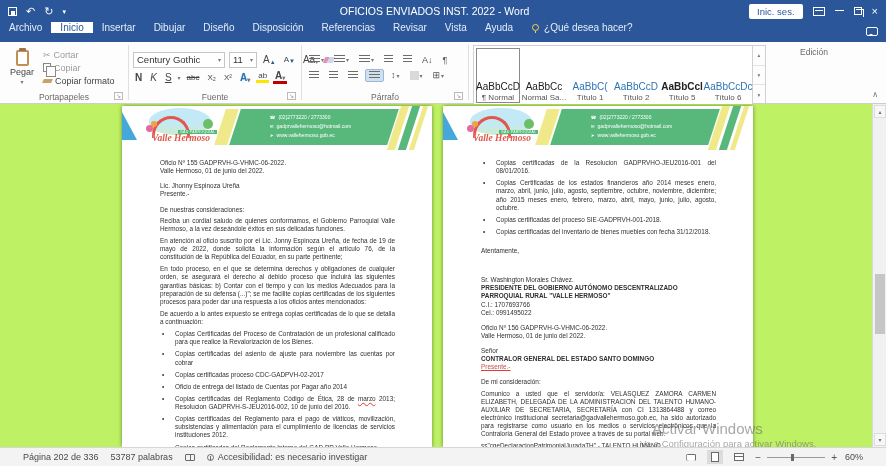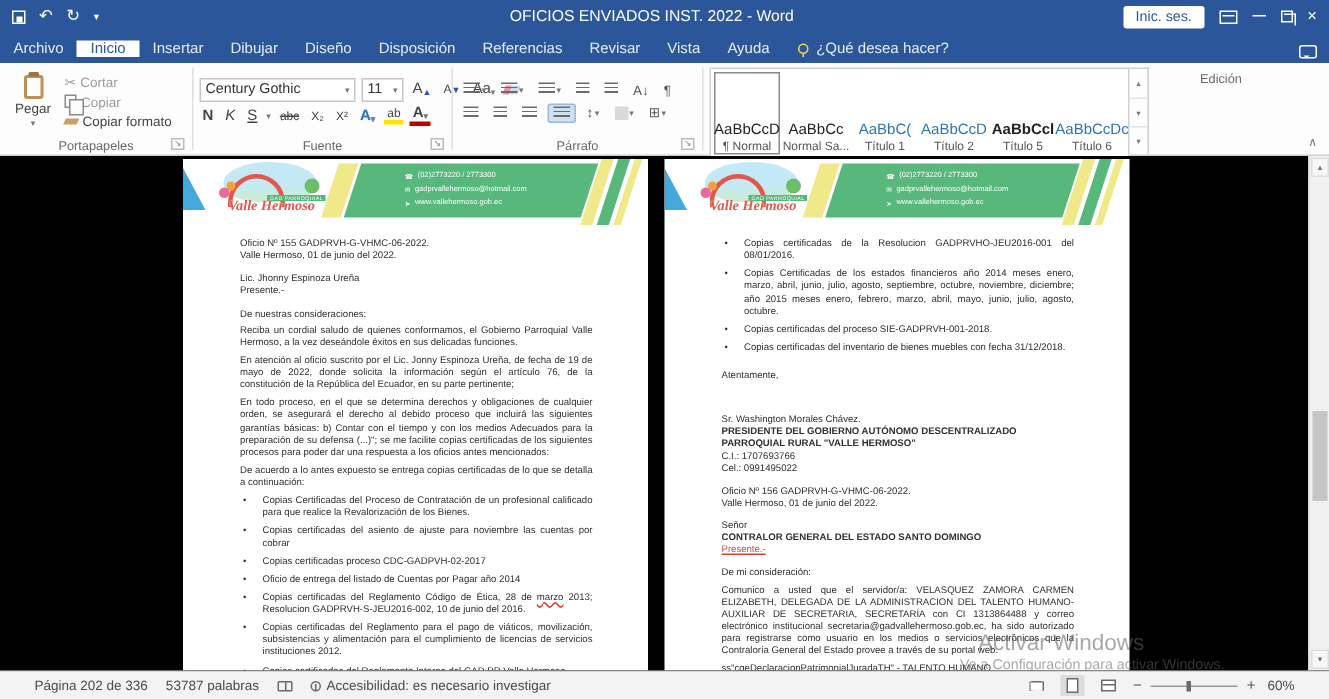--- a/index.html
+++ b/index.html
@@ -16,21 +16,21 @@
   .tb-right { display:flex; align-items:center; gap:10px; padding-right:8px; }
   .signin { background:#fff; color:#2b579a; font-size:9.5px; padding:2px 8px; border-radius:2px; }
   .ic-ribopts { width:12px; height:9px; border:1px solid #fff; position:relative; display:inline-block;}
   .ic-ribopts:after { content:""; position:absolute; left:1px; top:2px; width:8px; height:1px; background:#fff; }
   .ic-min { width:9px; height:1px; background:#fff; display:inline-block; margin-bottom:1px;}
   .ic-restore { width:8px; height:8px; border:1px solid #fff; position:relative; display:inline-block;}
   .ic-restore:after { content:""; position:absolute; left:1px; top:1px; right:-3px; bottom:-3px; border:1px solid #fff; border-left:none; border-bottom:none; }
   .winx { font-size:11px; line-height:1; }
 
   
-  .tabrow { height:20px; background:#2b579a; display:flex; align-items:center; color:#e4ecf7; font-size:10px; }
+  .tabrow { height:20px; background:#2b579a; display:flex; align-items:flex-start; color:#e4ecf7; font-size:10px; }
   .tab { display:flex; align-items:center; padding:0 9px; cursor:default; }
   .tab.active { background:#fff; color:#2b579a; }
   .tr-search { display:flex; align-items:center; gap:5px; margin-left:10px; }
   .ic-bulb { width:7px; height:7px; border:1px solid #ffd34d; border-radius:50%; position:relative; display:inline-block; }
   .ic-bulb:after { content:""; position:absolute; left:2px; bottom:-3px; width:1px; height:2px; background:#ffd34d; }
   .tr-spacer { flex:1; }
   .ic-comment { width:12px; height:9px; border:1px solid #fff; border-radius:2px; margin:5px 8px 0 0; position:relative; }
   .ic-comment:after { content:""; position:absolute; left:2px; bottom:-3px; border:2px solid transparent; border-top-color:#fff; }
 
   
@@ -85,21 +85,21 @@
   .edit-col { display:flex; flex-direction:column; justify-content:center; gap:2px; }
   .ic-search { width:6px; height:6px; border:1.5px solid #3f6fb1; border-radius:50%; position:relative; display:inline-block;}
   .ic-search:after { content:""; position:absolute; right:-3px; bottom:-2px; width:4px; height:1.5px; background:#3f6fb1; transform:rotate(40deg);}
   .ic-replace { width:9px; height:8px; position:relative; display:inline-block; }
   .ic-replace:before { content:""; position:absolute; left:0; top:0; width:6px; height:5px; border:1px solid #7b5ea7; background:#e6def2;}
   .ic-replace:after { content:""; position:absolute; right:0; bottom:0; width:6px; height:5px; border:1px solid #8a8886; background:#fff;}
   .ic-cursor { width:0; height:0; border-left:4px solid #555; border-top:3px solid transparent; border-bottom:5px solid transparent; display:inline-block; transform:rotate(-15deg);}
   .collapse { position:absolute; right:8px; bottom:4px; font-size:8px; color:#777; }
 
   
-  .docarea { position:relative; height:343px; background:#000000; overflow:hidden;padding-left:30px; }
+  .docarea { position:relative; height:343px; background:#bef264; overflow:hidden;padding-left:30px; }
   .page { position:absolute; top:2px; width:310px; height:341px; background:#fff; box-shadow:0 0 4px rgba(0,0,0,.45); overflow:hidden; }
   .page.left { left:122px; } .page.right { left:443px; }
   
   .lh { position:relative; height:46px; }
   .lh-tri { position:absolute; left:0; top:6px; width:15px; height:28px; background:#45a8da; clip-path:polygon(0 0,100% 100%,0 100%); }
   .lh-logo { position:absolute; left:19px; top:1px; width:80px; height:44px; }
   .logo-sky { position:absolute; left:8px; top:1px; width:62px; height:27px; border-radius:50% 50% 45% 45%; background:linear-gradient(#c3e9f6 55%,#cdeccb); overflow:hidden; }
   .logo-arch { position:absolute; left:11px; top:9px; width:38px; height:22px; border:3px solid #e2574c; border-bottom:none; border-radius:34px 34px 0 0; }
   .logo-bloom1 { position:absolute; left:10px; top:14px; width:6px; height:6px; background:#f2a23c; border-radius:50%; }
   .logo-bloom2 { position:absolute; left:5px; top:18px; width:7px; height:7px; background:#e66a9d; border-radius:50%; }
@@ -219,21 +219,21 @@
       </div>
     </div>
     <div class="rg-label"><span>Portapapeles</span><span class="launcher">↘</span></div>
   </div>
   <div class="vsep"></div>
 
   <div class="rgroup" style="width:172px">
     <div class="rg-body">
       <div class="font-grid">
         <div class="frow">
-          <div class="combo" style="width:104px">
+          <div class="combo" style="width:92px">
               <span style="flex:1">Century Gothic</span>
               <span class="caret">▾</span>
             </div>
           <div class="combo" style="width:28px">
               <span style="flex:1">11</span>
               <span class="caret">▾</span>
             </div>
           <div class="fbtn">
               <span>A</span>
               <span class="sup-mini" style="color:#2b579a">▲</span>

